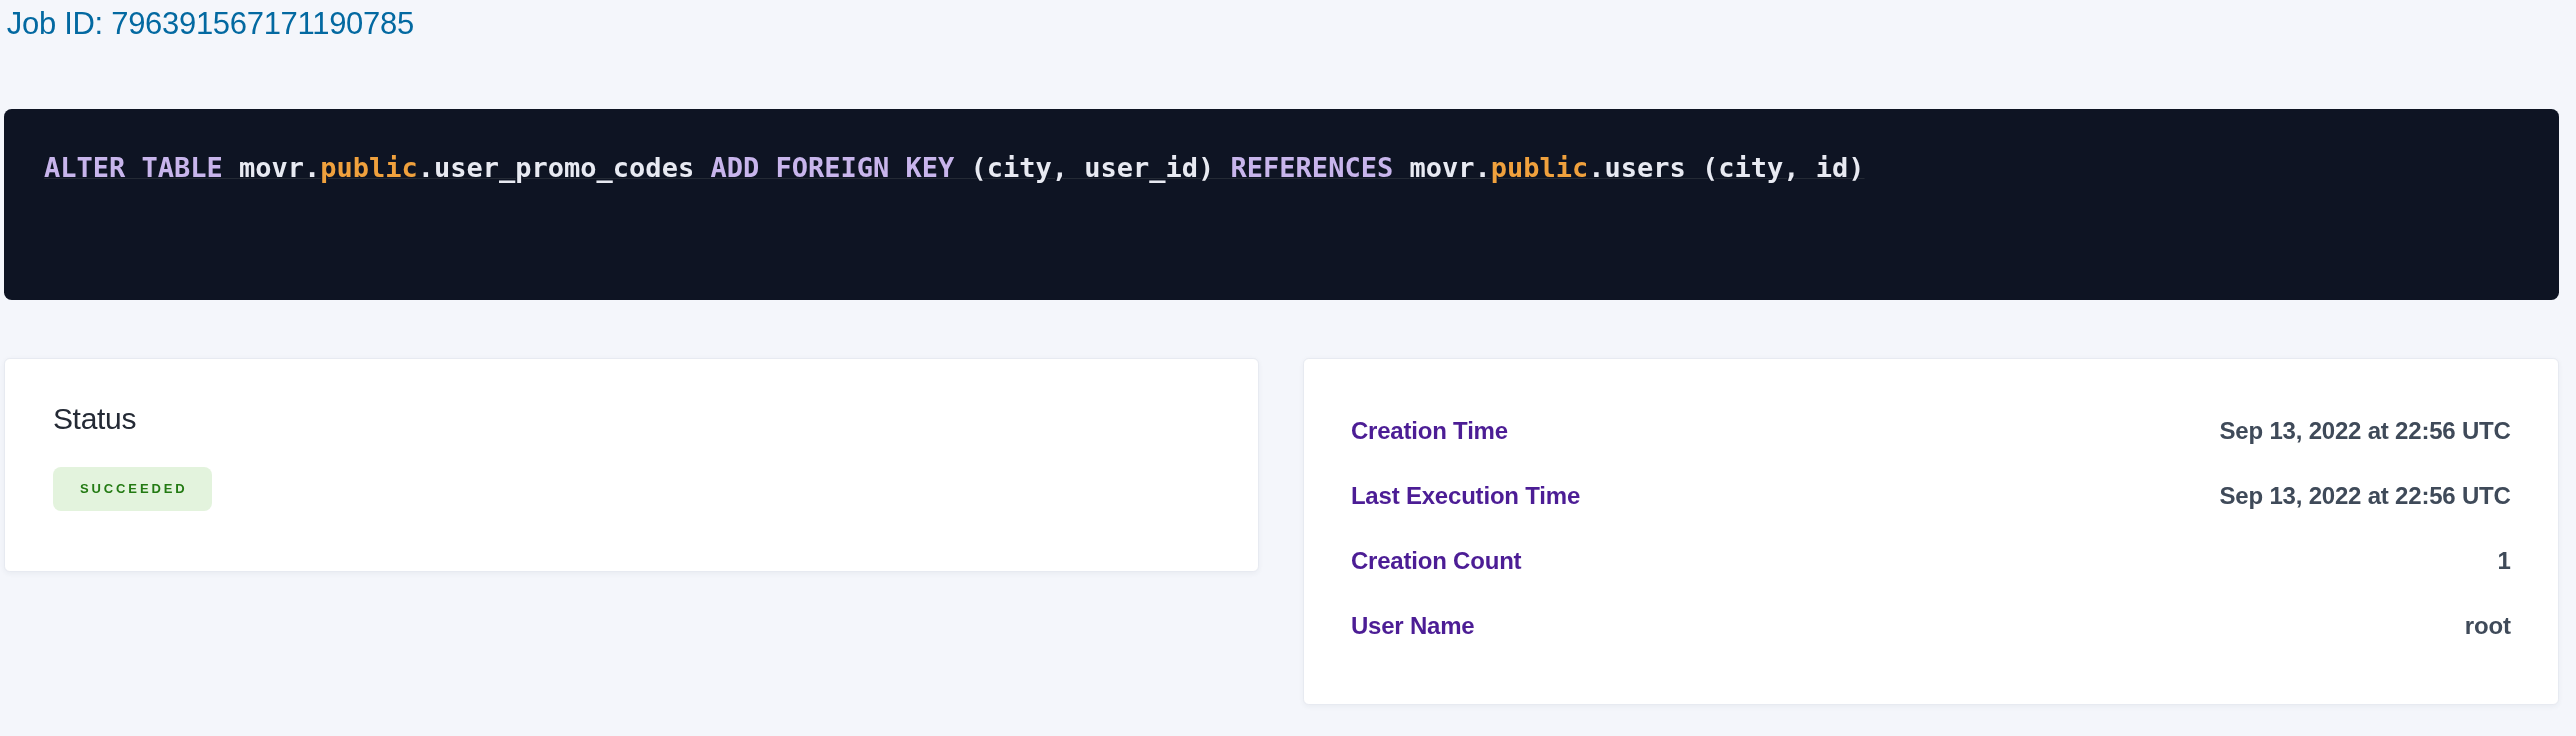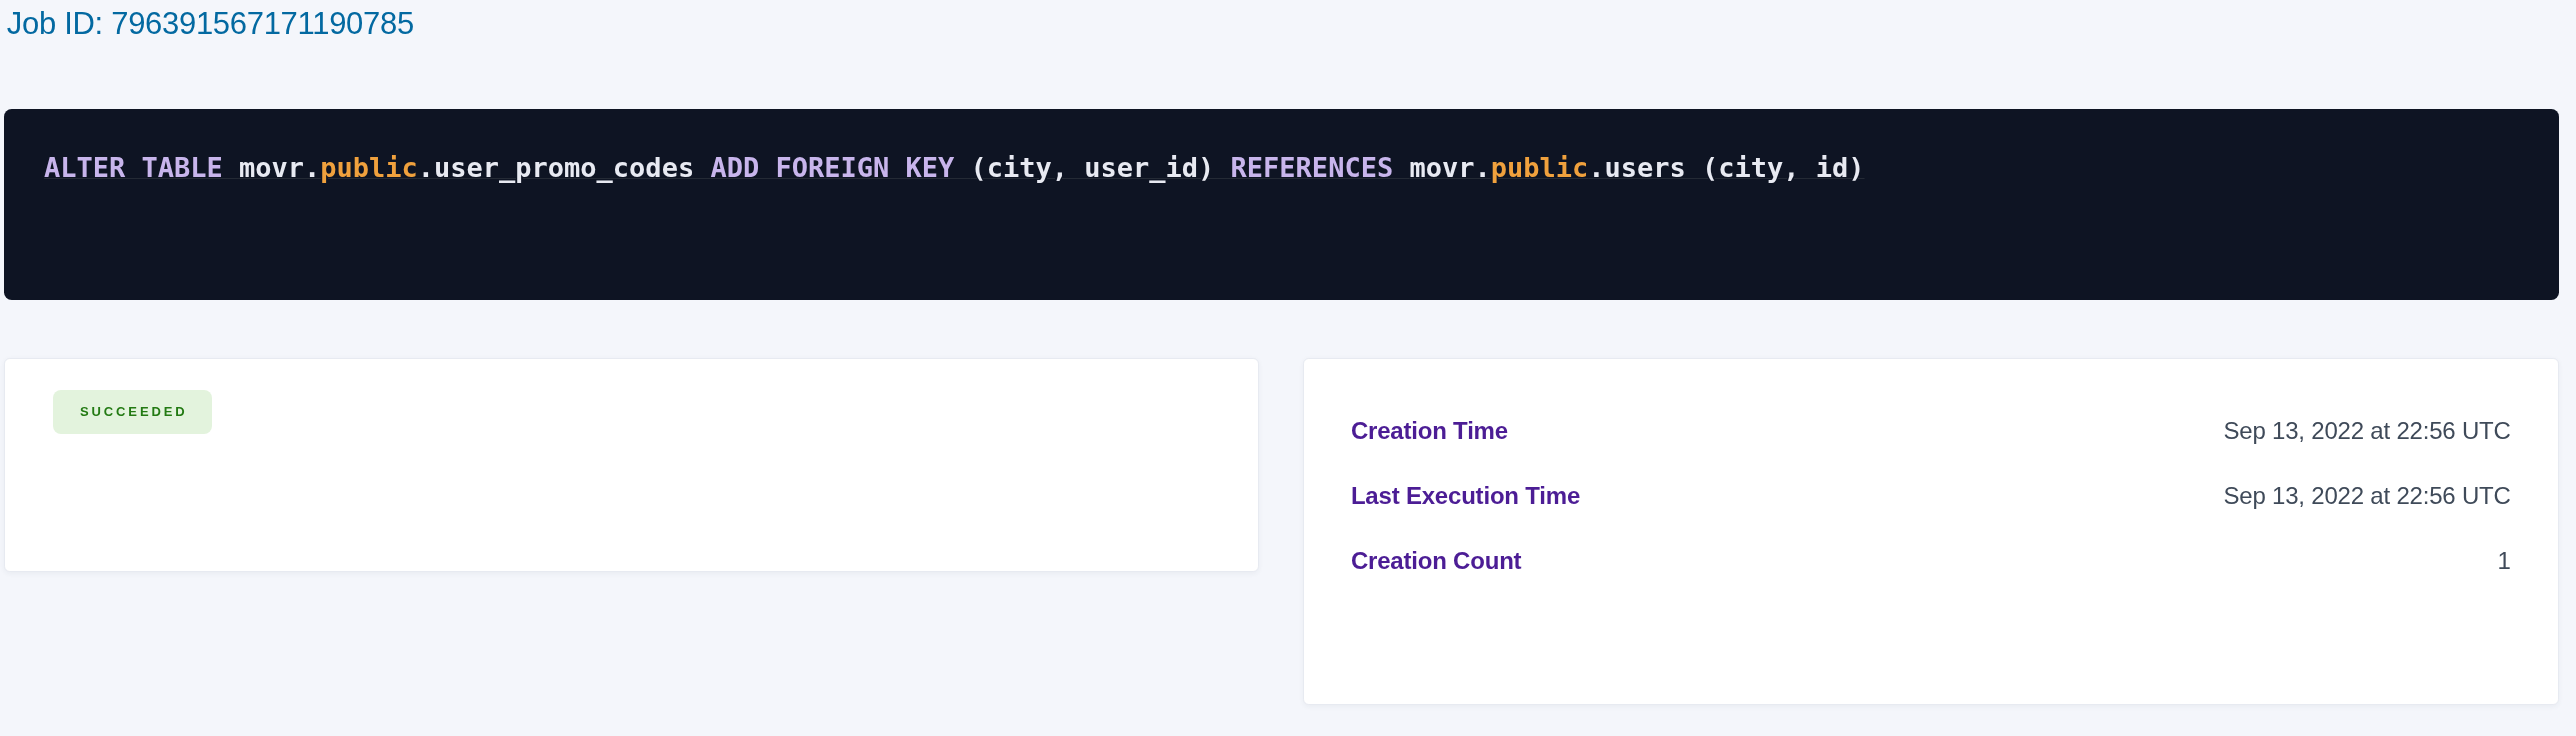--- a/index.html
+++ b/index.html
@@ -89,55 +89,60 @@
   .detail-label {
     font-size: 24px;
     font-weight: 700;
     letter-spacing: -0.2px;
     color: #39455
 4;
   }
   .detail-label { color: #4c1d95; }
   .detail-value {
     font-size: 24px;
-    font-weight: 400;
+    font-weight: 700;
     letter-spacing: -0.2px;
     color: #3f4a59;
     text-align: right;
   }
 </style>
 </head>
 <body style="background: rgb(244, 246, 251);">
 
 <div class="page">
 
   <h1 class="page-title">Job ID: 796391567171190785</h1>
 
   <div class="sql-box" style="background: rgb(14, 20, 35);">
     <code class="sql-line" id="sql-line"><span style="color: rgb(200, 181, 236);">ALTER TABLE </span><span style="color: rgb(232, 234, 242);">movr.</span><span style="color: rgb(240, 161, 61);">public</span><span style="color: rgb(232, 234, 242);">.user_promo_codes </span><span style="color: rgb(200, 181, 236);">ADD FOREIGN KEY </span><span style="color: rgb(232, 234, 242);">(city, user_id) </span><span style="color: rgb(200, 181, 236);">REFERENCES </span><span style="color: rgb(232, 234, 242);">movr.</span><span style="color: rgb(240, 161, 61);">public</span><span style="color: rgb(232, 234, 242);">.users (city, id)</span></code>
   </div>
 
   <div class="cards">
 
     <section class="card card-status">
+      <h3>Status</h3>
       <span class="badge" id="status-badge" style="background: rgb(227, 243, 221); color: rgb(35, 122, 19);">SUCCEEDED</span>
     </section>
 
     <section class="card card-details">
       <div id="details-rows">
           <div class="detail-row">
             <span class="detail-label">Creation Time</span>
             <span class="detail-value">Sep 13, 2022 at 22:56 UTC</span>
           </div>
           <div class="detail-row">
             <span class="detail-label">Last Execution Time</span>
             <span class="detail-value">Sep 13, 2022 at 22:56 UTC</span>
           </div>
           <div class="detail-row">
             <span class="detail-label">Creation Count</span>
             <span class="detail-value">1</span>
           </div>
+          <div class="detail-row">
+            <span class="detail-label">User Name</span>
+            <span class="detail-value">root</span>
+          </div>
         </div>
     </section>
 
   </div>
 </div>
 
 
 </body></html>

